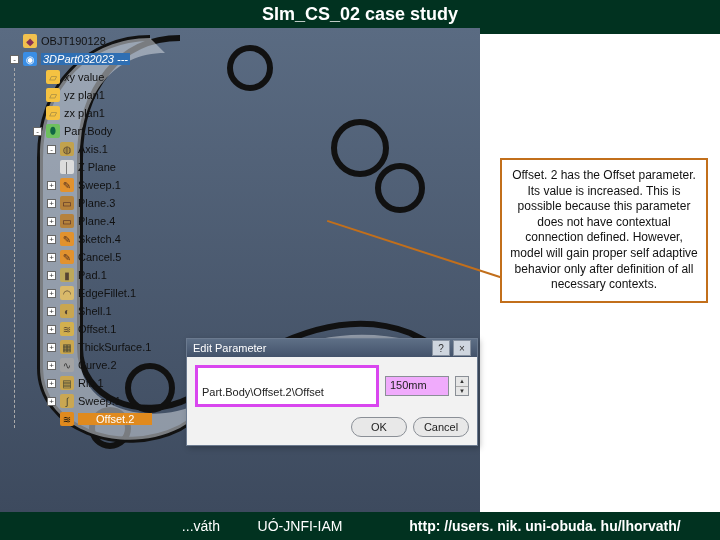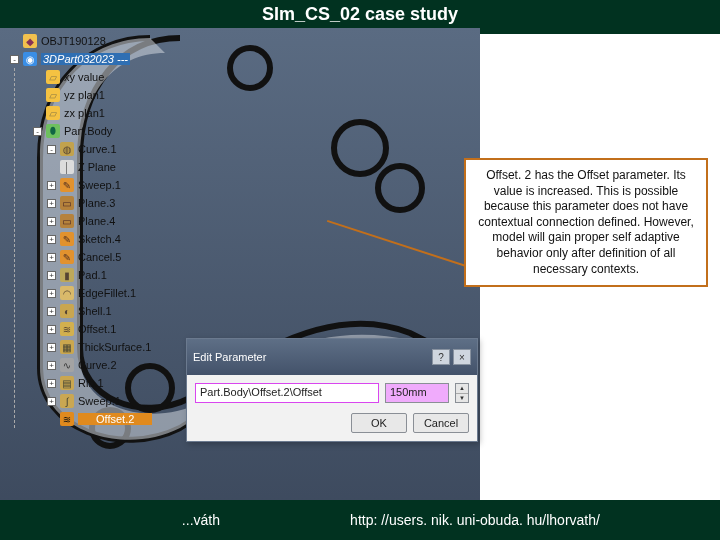--- a/index.html
+++ b/index.html
@@ -1,23 +1,23 @@
 <!DOCTYPE html>
 <html><head>
 <meta charset="utf-8">
 <style>
   * { box-sizing: border-box; margin: 0; padding: 0; }
   html, body { width: 720px; height: 540px; font-family: Arial, sans-serif; background: #fff; overflow: hidden; }
   .slide { position: relative; width: 720px; height: 540px; }
   .title-bar { background: #013220; color: #fff; height: 34px; line-height: 28px; text-align: center; font-weight: bold; font-size: 18px; }
   .content { position: absolute; top: 28px; left: 0; right: 0; bottom: 28px; }
-  .footer { position: absolute; bottom: 0; left: 0; right: 0; height: 40px; background: #013220; color: #fff; font-size: 14px; display: flex; align-items: center; }
+  .footer { position: absolute; bottom: 0; left: 0; right: 0; height: 28px; background: #013220; color: #fff; font-size: 14px; display: flex; align-items: center; }
   .footer .f1 { width: 230px; text-align: right; padding-right: 10px; }
   .footer .f2 { width: 140px; text-align: center; }
-  .footer .f3 { flex: 1; text-align: center; }
+  .footer .f3 { flex: 1; text-align: center; font-weight: bold; }
 
   
   .cad-canvas { position: absolute; left: 0; top: 0; width: 480px; height: 484px; background: linear-gradient(180deg,#5a6b82 0%, #3d4a5e 100%); }
   .shape { position: absolute; inset: 0; }
   .shape svg { width: 100%; height: 100%; }
 
   
   .tree { position: absolute; left: 10px; top: 4px; width: 168px; font-size: 11px; color: #111; }
   .tree .row { display: flex; align-items: center; height: 18px; gap: 4px; white-space: nowrap; }
   .tree .ind0 { padding-left: 0; }
@@ -41,36 +41,36 @@
   .ic-off { background:#d2b04e; color:#543; }
   .ic-thk { background:#caa74e; color:#443; }
   .ic-cur { background:#a3a3a3; color:#333; }
   .ic-rib { background:#c9a650; color:#443; }
   .ic-swp { background:#caa752; color:#443; }
   .ic-sel { background:#e08a1e; }
   .tree .guide { border-left:1px dashed #aaa; margin-left:4px; padding-left:4px; }
 
   
   .dialog { position:absolute; left:186px; top:310px; width:292px; background:#f2f2f2; border:1px solid #6b7a8f; box-shadow:2px 2px 6px rgba(0,0,0,0.25); font-size:11px; }
-  .dlg-title { height:36px; background:linear-gradient(#5e6f86,#43526a); color:#fff; display:flex; align-items:center; padding:0 6px; justify-content:space-between; }
+  .dlg-title { height:18px; background:linear-gradient(#5e6f86,#43526a); color:#fff; display:flex; align-items:center; padding:0 6px; justify-content:space-between; }
   .dlg-title .ttl { font-weight:normal; }
   .dlg-title .wbtns { display:flex; gap:3px; }
   .wbtn { width:18px; height:16px; background:#cfd6df; border:1px solid #8892a0; display:flex; align-items:center; justify-content:center; font-size:10px; color:#333; }
   .dlg-body { padding:8px; display:flex; flex-direction:column; gap:8px; }
   .paramrow { display:flex; gap:6px; align-items:center; }
-  .paramrow .pname { flex:1; height:20px; background:#fff; border:1px solid #d946ef; padding:2px 4px; color:#222; }
+  .paramrow .pname { flex:1; height:20px; background:#fff; border:3px solid #d946ef; padding:18px 4px; color:#222; }
   .paramrow .pval { width:64px; height:20px; background:#f0abfc; border:1px solid #8a8f96; padding:2px 4px; color:#222; }
   .spin { width:14px; height:20px; background:#e6e6e6; border:1px solid #8a8f96; display:flex; flex-direction:column; }
   .spin div { flex:1; font-size:6px; text-align:center; line-height:9px; color:#333; border-bottom:1px solid #aaa; }
   .spin div:last-child { border-bottom:none; }
   .btnrow { display:flex; justify-content:flex-end; gap:6px; padding-top:2px; }
-  .btn { min-width:56px; height:20px; background:#e8e8e8; border:1px solid #8a8f96; border-radius:2px; font-size:11px; color:#222; display:flex; align-items:center; justify-content:center; }
-
-  
-  .note { position:absolute; right:12px; top:130px; width:244px; border:2px solid #c26f1b; background:#fff; padding:8px 6px; font-size:12px; text-align:center; line-height:1.3; color:#111; }
+  .btn { min-width:56px; height:20px; background:#e8e8e8; border:1px solid #8a8f96; border-radius:10px; font-size:11px; color:#222; display:flex; align-items:center; justify-content:center; }
+
+  
+  .note { position:absolute; right:12px; top:130px; width:208px; border:2px solid #c26f1b; background:#fff; padding:8px 6px; font-size:12px; text-align:center; line-height:1.3; color:#111; }
   .note-line { position:absolute; right:214px; top:250px; width:188px; height:2px; background:#c26f1b; transform-origin:right center; transform:rotate(18deg); }
 
 </style>
 </head>
 <body>
 
 <div class="slide">
   <div class="title-bar">SIm_CS_02 case study</div>
 
   <div class="content">
@@ -122,21 +122,21 @@
                 <span>zx plan1</span>
               </div>
               <div class="row ind1">
                 <span class="exp">-</span>
                 <span class="ic ic-body">⬮</span>
                 <span>Part.Body</span>
               </div>
               <div class="row ind2">
                 <span class="exp">-</span>
                 <span class="ic ic-shaft">◍</span>
-                <span>Curve.1</span>
+                <span>Axis.1</span>
               </div>
               <div class="row ind2">
                 <span class="noexp"></span>
                 <span class="ic ic-axis">│</span>
                 <span>Z Plane</span>
               </div>
               <div class="row ind2">
                 <span class="exp">+</span>
                 <span class="ic ic-sk">✎</span>
                 <span>Sweep.1</span>
@@ -234,15 +234,16 @@
         </div>
       </div>
     </div>
 
     <div class="note-line"></div>
     <div class="note">Offset. 2 has the Offset parameter. Its value is increased. This is possible because this parameter does not have contextual connection defined. However, model will gain proper self adaptive behavior only after definition of all necessary contexts.</div>
   </div>
 
   <div class="footer">
     <div class="f1">...váth</div>
+    <div class="f2">UÓ-JNFI-IAM</div>
     <div class="f3">http: //users. nik. uni-obuda. hu/lhorvath/</div>
   </div>
 </div>
 
 </body></html>

